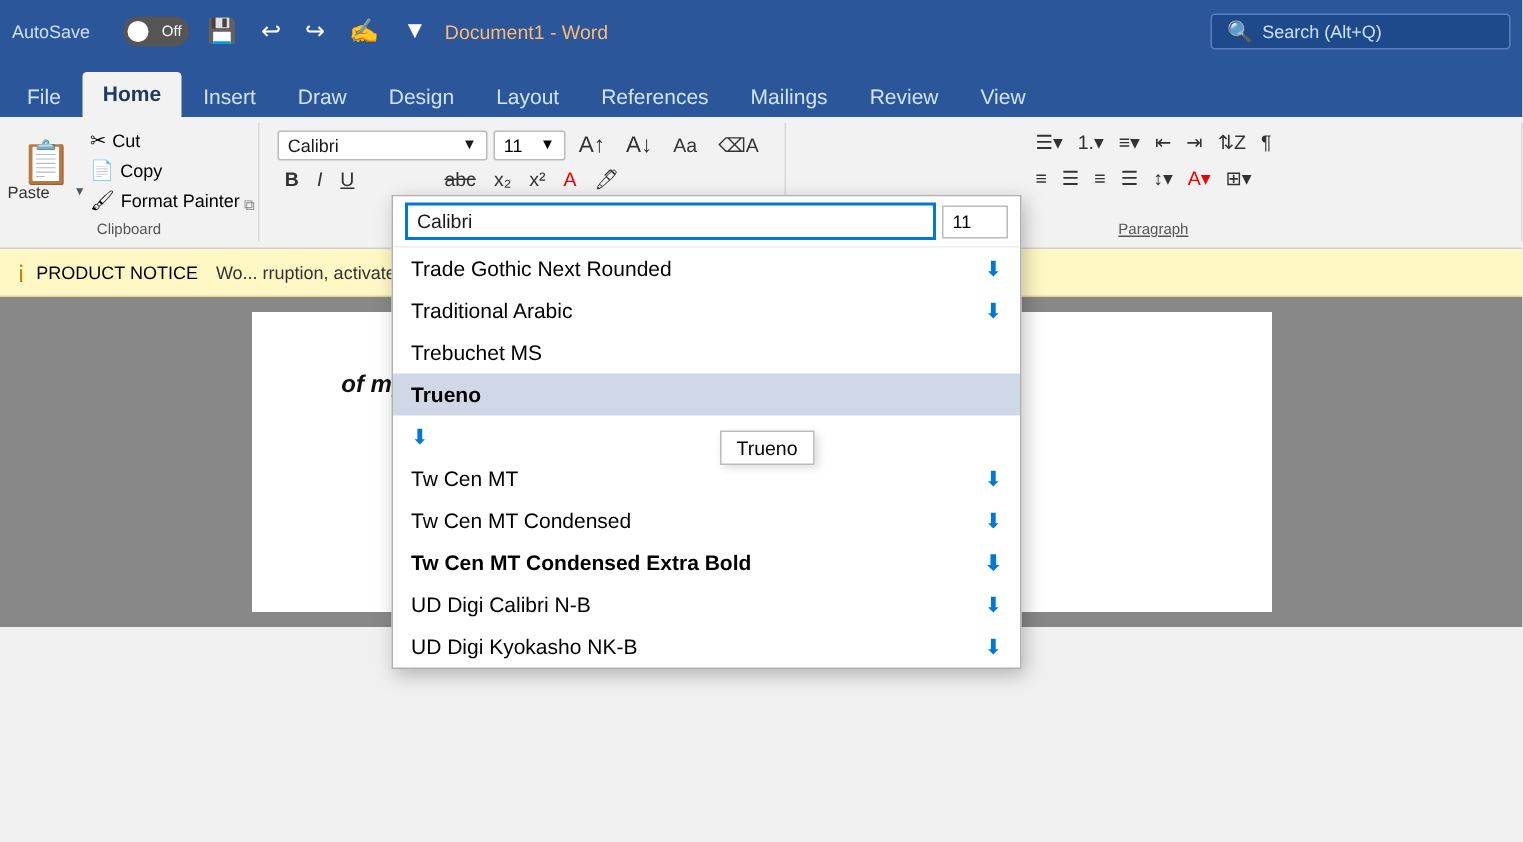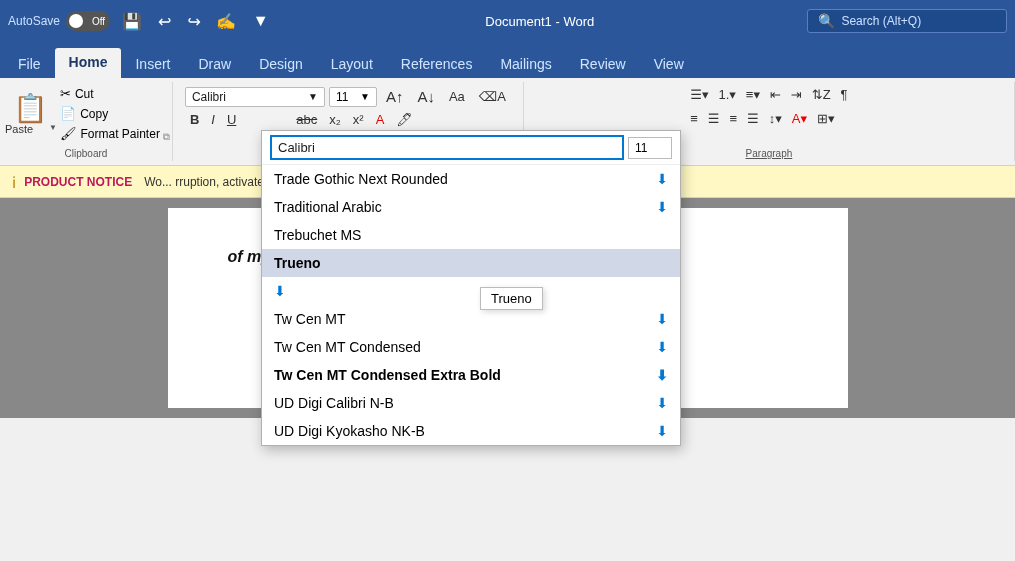--- a/index.html
+++ b/index.html
@@ -11,21 +11,21 @@
       color: white;
       height: 42px;
       display: flex;
       align-items: center;
       padding: 0 8px;
       gap: 8px;
     }
     .title-bar-left {
       display: flex;
       align-items: center;
-      gap: 6px;
+      gap: 22px;
       flex: 0 0 auto;
     }
     .autosave-label {
       font-size: 12px;
       color: #cce0ff;
     }
     .autosave-toggle {
       background: #555;
       border-radius: 10px;
       width: 44px;
@@ -56,23 +56,22 @@
       flex: 0 0 auto;
     }
     .title-bar-icon {
       color: white;
       font-size: 16px;
       cursor: pointer;
       padding: 2px 4px;
     }
     .title-bar-center {
       flex: 1;
-      text-align: center;
       font-size: 13px;
-      color: #ffffff;
+      color: #fdba74;
     }
     .title-bar-right {
       flex: 0 0 auto;
     }
     .search-box {
       background: #1e4a8c;
       border: 1px solid #5a7fc0;
       border-radius: 3px;
       padding: 3px 10px;
       color: #cce0ff;
@@ -263,22 +262,22 @@
       gap: 8px;
       font-size: 12px;
       color: #333;
       height: 32px;
     }
     .notice-icon {
       color: #b8860b;
       font-size: 16px;
     }
     .notice-label {
-      font-weight: 700;
-      color: #be185d;
+      font-weight: 400;
+      color: #000000;
       margin-right: 4px;
     }
 
     
     .doc-area {
       background: #888;
       display: flex;
       justify-content: center;
       padding: 10px;
       flex: 1;

